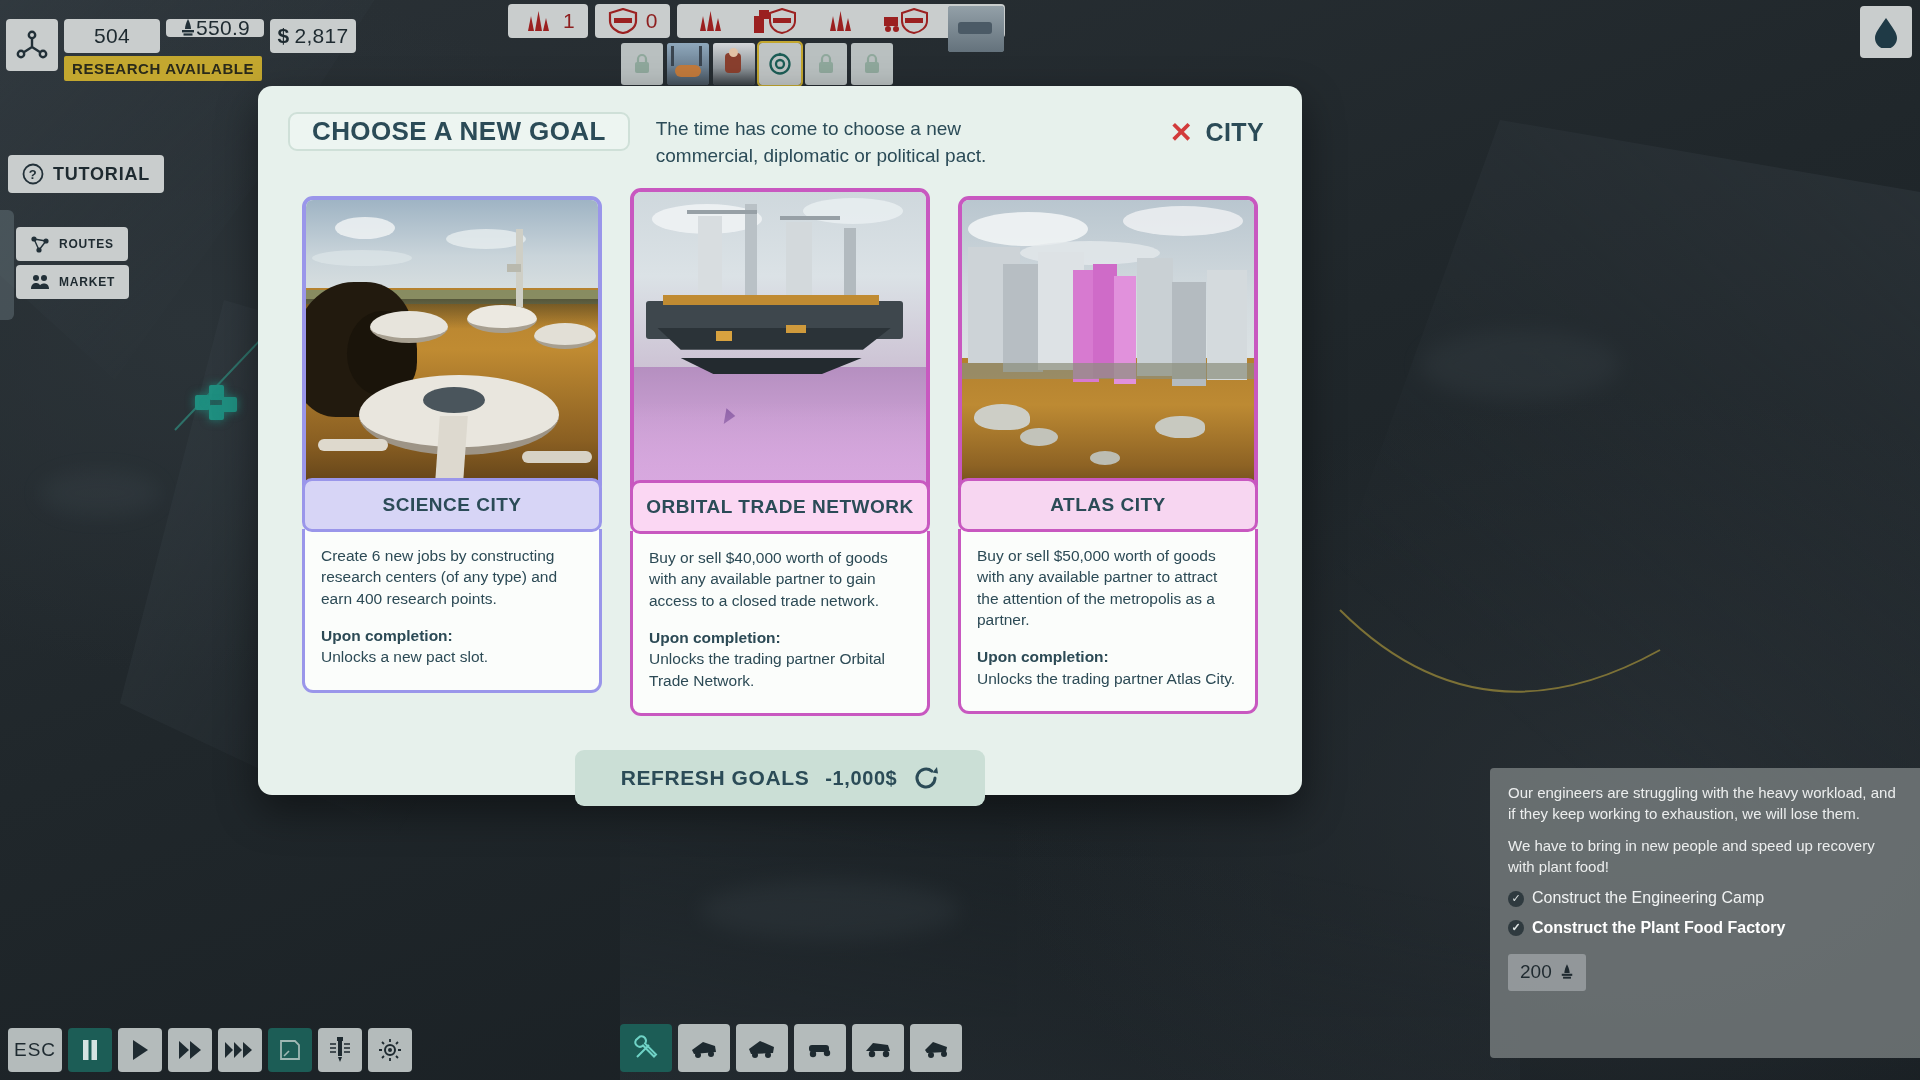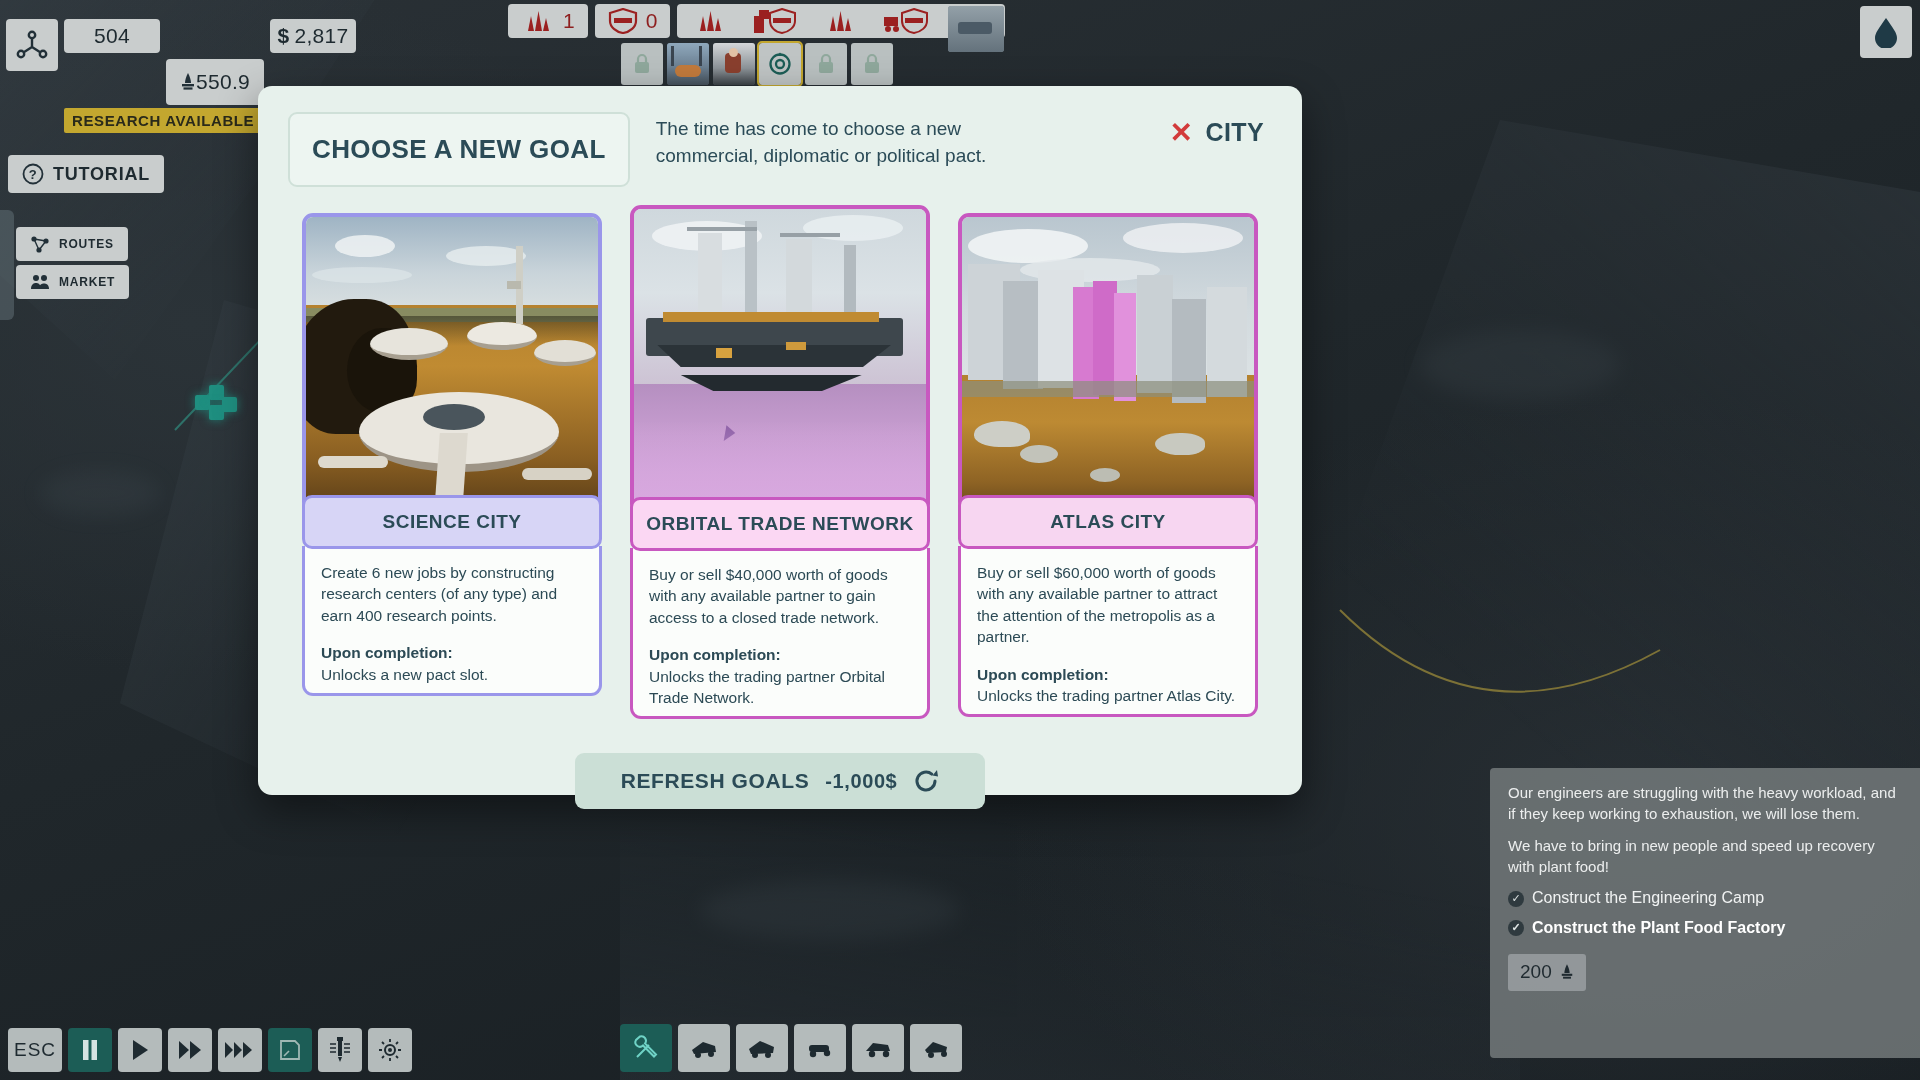--- a/index.html
+++ b/index.html
@@ -48,21 +48,21 @@
   .hud-chip {
     background:#c9cdcd; color:#1e2a30; border-radius:4px;
     display:flex; align-items:center; justify-content:center;
     font-size:21px; letter-spacing:.3px; white-space:nowrap;
   }
   #topleft { position:absolute; left:6px; top:19px; display:flex; gap:6px; align-items:flex-start; }
   #logo-btn { width:52px; height:52px; }
   .stat-col { display:flex; flex-direction:column; gap:3px; }
   .stat-row { display:flex; gap:6px; }
   #research-chip { width:96px; height:34px; }
-  #pop-chip { width:98px; height:46px; gap:0;margin-top:40px; }
+  #pop-chip { width:98px; height:18px; gap:0; }
   #money-chip { width:86px; height:34px; gap:5px; }
   #research-banner {
     background:#c3a72f; color:#2a2a1a; font-weight:bold; font-size:15px;
     letter-spacing:.6px; padding:4px 8px; border-radius:2px; align-self:flex-start;
     margin-left:0px;
   }
 
   
   #topcenter { position:absolute; left:508px; top:4px; display:flex; flex-direction:column; align-items:center; gap:5px; }
   .tc-row { display:flex; gap:7px; align-items:center; }
@@ -114,21 +114,21 @@
   
   #modal {
     position:absolute; left:258px; top:86px; width:1044px; height:709px;
     background:#e7f1ec; border-radius:14px;
     box-shadow: 0 16px 42px rgba(0,0,0,.45);
     color:#2a4650;
   }
   #modal-header { display:flex; align-items:flex-start; padding:26px 30px 0 30px; }
   #goal-badge {
     border:2px solid #cfe0d8; border-radius:9px; background:#edf5f1;
-    padding:20px 22px; font-size:26px; font-weight:bold; letter-spacing:.4px;
+    padding:2px 22px; font-size:26px; font-weight:bold; letter-spacing:.4px;
     color:#2b4b57; white-space:nowrap;
   }
   #modal-subtitle {
     margin-left:26px; margin-top:4px; font-size:19px; line-height:1.42;
     color:#2b4b57; max-width:360px;
   }
   #close-btn {
     margin-left:auto; display:flex; align-items:center; gap:12px;
     font-size:25px; font-weight:bold; letter-spacing:.4px; color:#2b4b57;
     margin-top:6px; margin-right:8px; cursor:pointer;
@@ -140,21 +140,21 @@
   .card-img {
     height:300px; border-radius:11px; border:4px solid; overflow:hidden; position:relative;
   }
   .card-title {
     margin-top:-18px; z-index:2; border:3px solid; border-radius:10px;
     text-align:center; font-size:19px; font-weight:bold; letter-spacing:.5px;
     padding:13px 6px; color:#2b4b57;
   }
   .card-desc {
     margin-top:-3px; border:3px solid; border-top:none; border-radius:0 0 11px 11px;
-    background:#fbfdfb; padding:16px 16px 8px 16px; font-size:15.5px; line-height:1.38;
+    background:#fbfdfb; padding:16px 16px 22px 16px; font-size:15.5px; line-height:1.38;
     color:#2c4a55; min-height:140px;
   }
   .card-desc .gap { height:16px; }
   .card-desc b { font-weight:bold; }
 
   
   .c1 .card-img { border-color:#9a96ea; }
   .c1 .card-title { border-color:#9a96ea; background:#d7d5f6; }
   .c1 .card-desc { border-color:#9a96ea; }
   
@@ -591,21 +591,21 @@
             <div class="blob" style="left:0;top:56%;width:100%;height:16px;background:#8b8f7c;opacity:.7;"></div>
 
             <div class="blob" style="left:4%;top:70%;width:56px;height:26px;background:#cdcec6;border-radius:50% 50% 35% 45%;"></div>
             <div class="blob" style="left:20%;top:78%;width:38px;height:18px;background:#c2c3ba;border-radius:50%;"></div>
             <div class="blob" style="left:66%;top:74%;width:50px;height:22px;background:#c8c9c0;border-radius:50% 45% 40% 50%;"></div>
             <div class="blob" style="left:44%;top:86%;width:30px;height:14px;background:#bcbdb3;border-radius:50%;"></div>
           </div>
         </div>
         <div class="card-title">ATLAS CITY</div>
         <div class="card-desc">
-          <div>Buy or sell $60,000 worth of goods with any available partner to attract the attention of the metropolis as a partner.</div>
+          <div>Buy or sell $50,000 worth of goods with any available partner to attract the attention of the metropolis as a partner.</div>
           <div class="gap"></div>
           <b>Upon completion:</b>
           <div>Unlocks the trading partner Atlas City.</div>
         </div>
       </div>
     </div>
 
     <div id="refresh-wrap">
       <div id="refresh-btn">
         <span>REFRESH GOALS</span>

